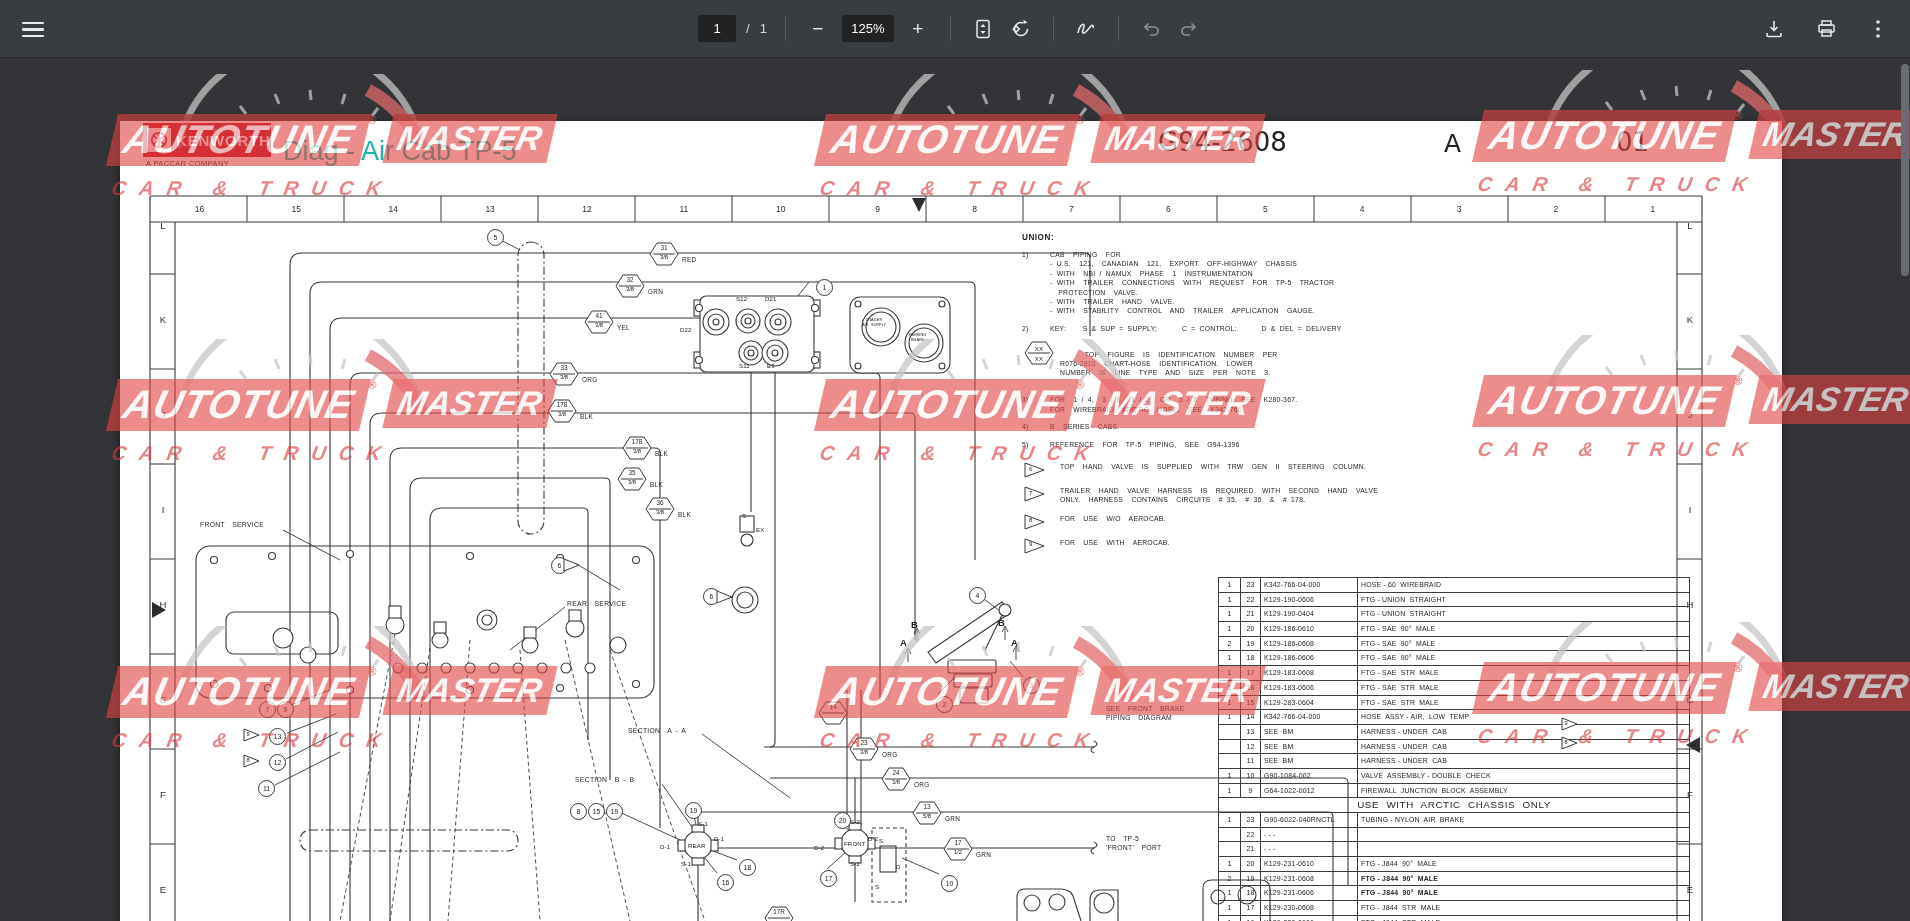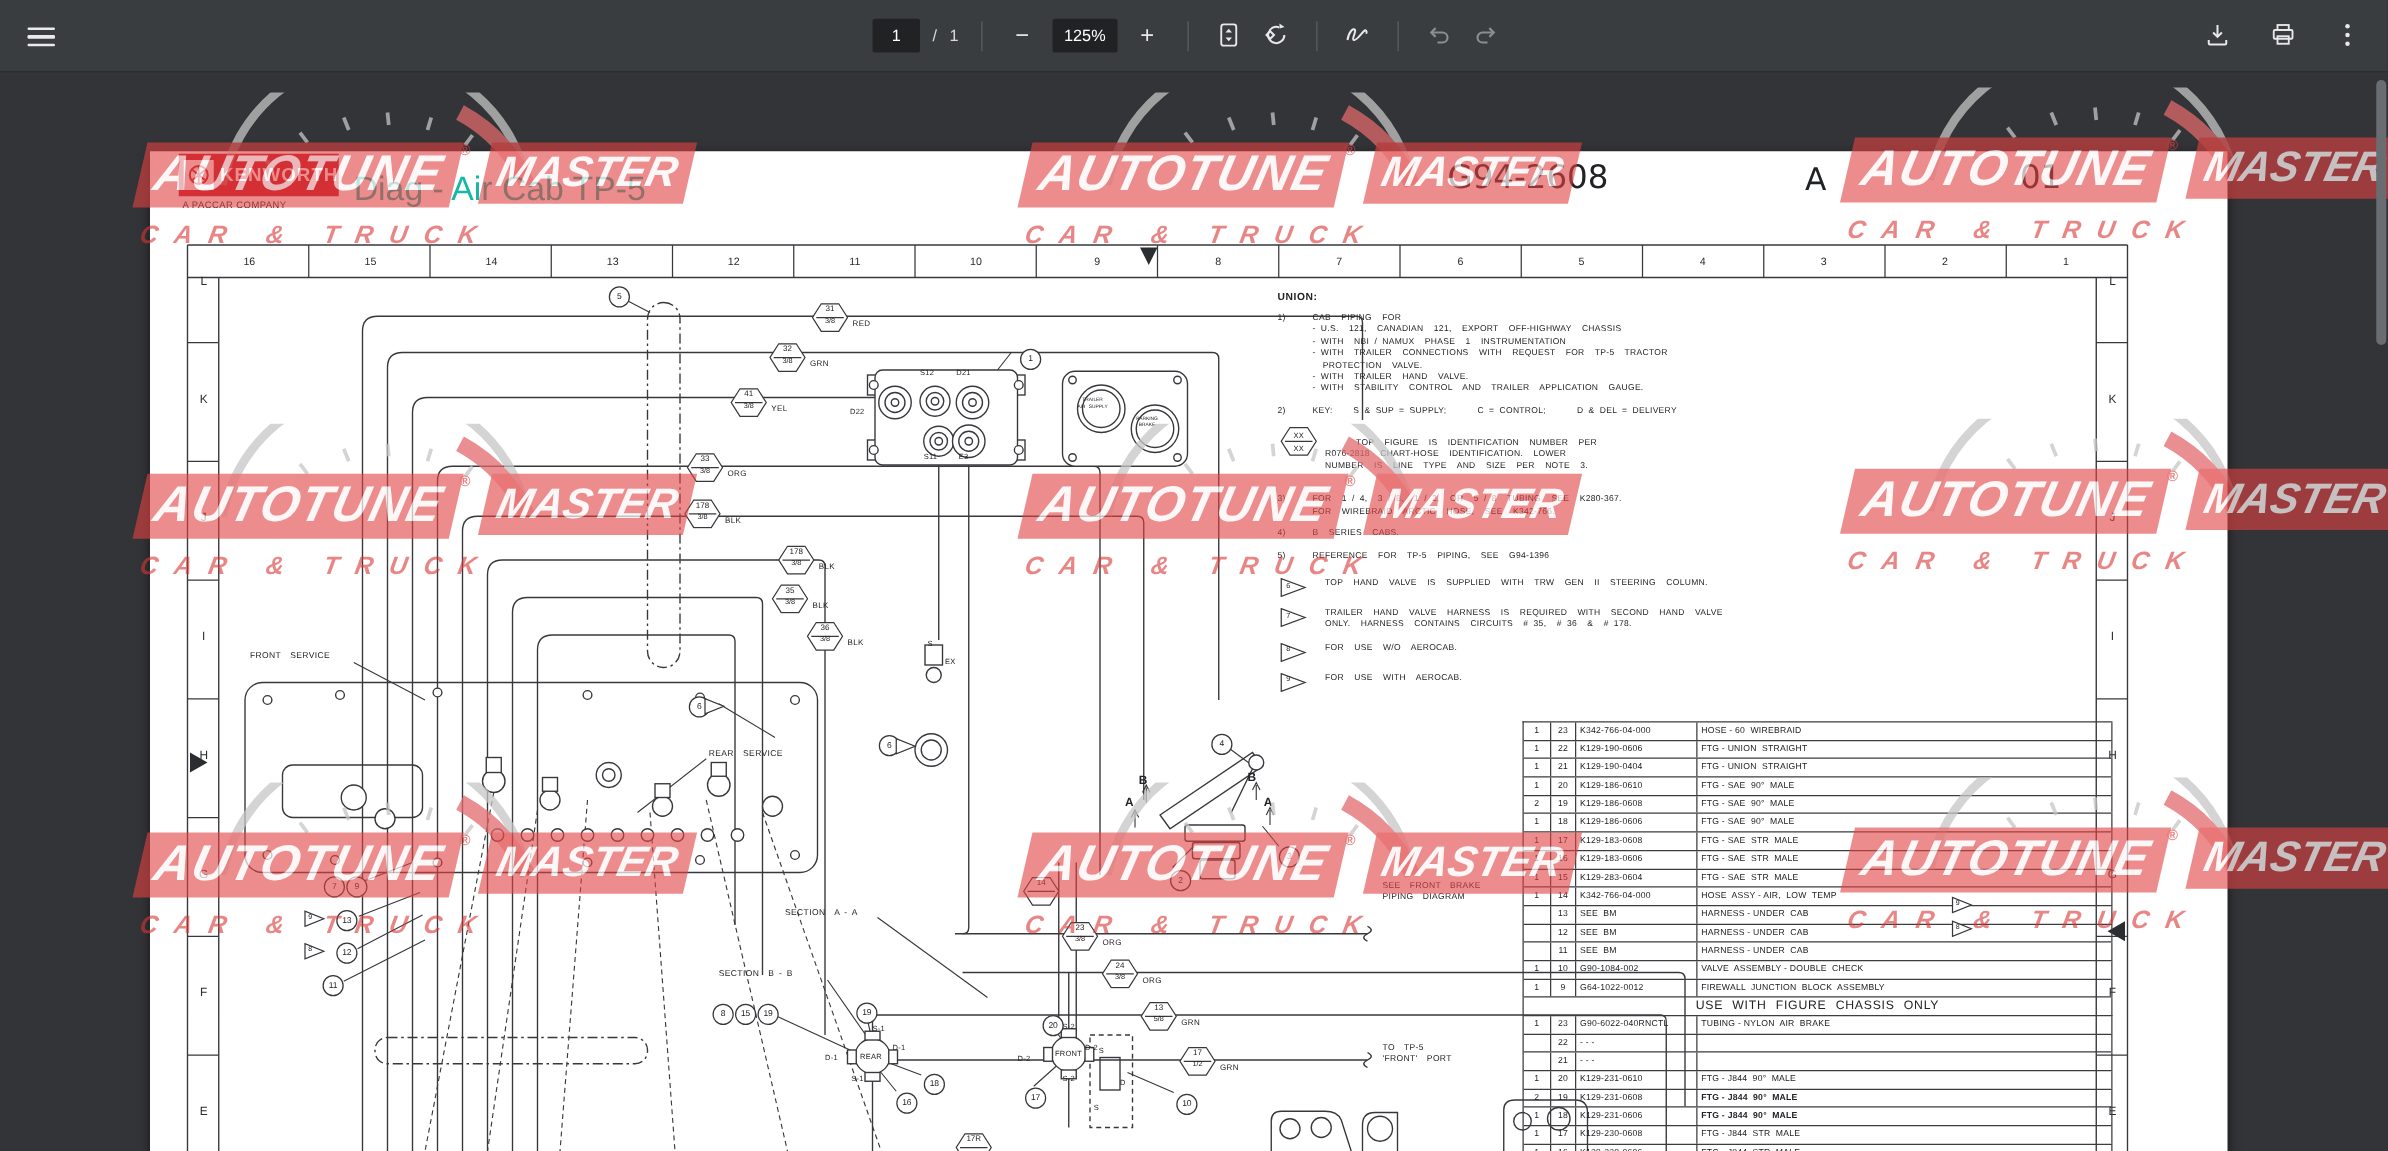--- a/index.html
+++ b/index.html
@@ -562,21 +562,21 @@
         <div class="c-part">G90-1084-002</div>
         <div class="c-desc">VALVE  ASSEMBLY - DOUBLE  CHECK</div>
       </div>
         <div class="prow">
         <div class="c-qty">1</div>
         <div class="c-item">9</div>
         <div class="c-part">G64-1022-0012</div>
         <div class="c-desc">FIREWALL  JUNCTION  BLOCK  ASSEMBLY</div>
       </div>
       </div>
-    <div class="pspan">USE  WITH  FIGURE  CHASSIS  ONLY</div>
+    <div class="pspan">USE  WITH  ARCTIC  CHASSIS  ONLY</div>
     <div>
 
     <div class="prow">
         <div class="c-qty">1</div>
         <div class="c-item">23</div>
         <div class="c-part">G90-6022-040RNCTL</div>
         <div class="c-desc">TUBING - NYLON  AIR  BRAKE</div>
       </div>
         <div class="prow">
         <div class="c-qty"></div>

